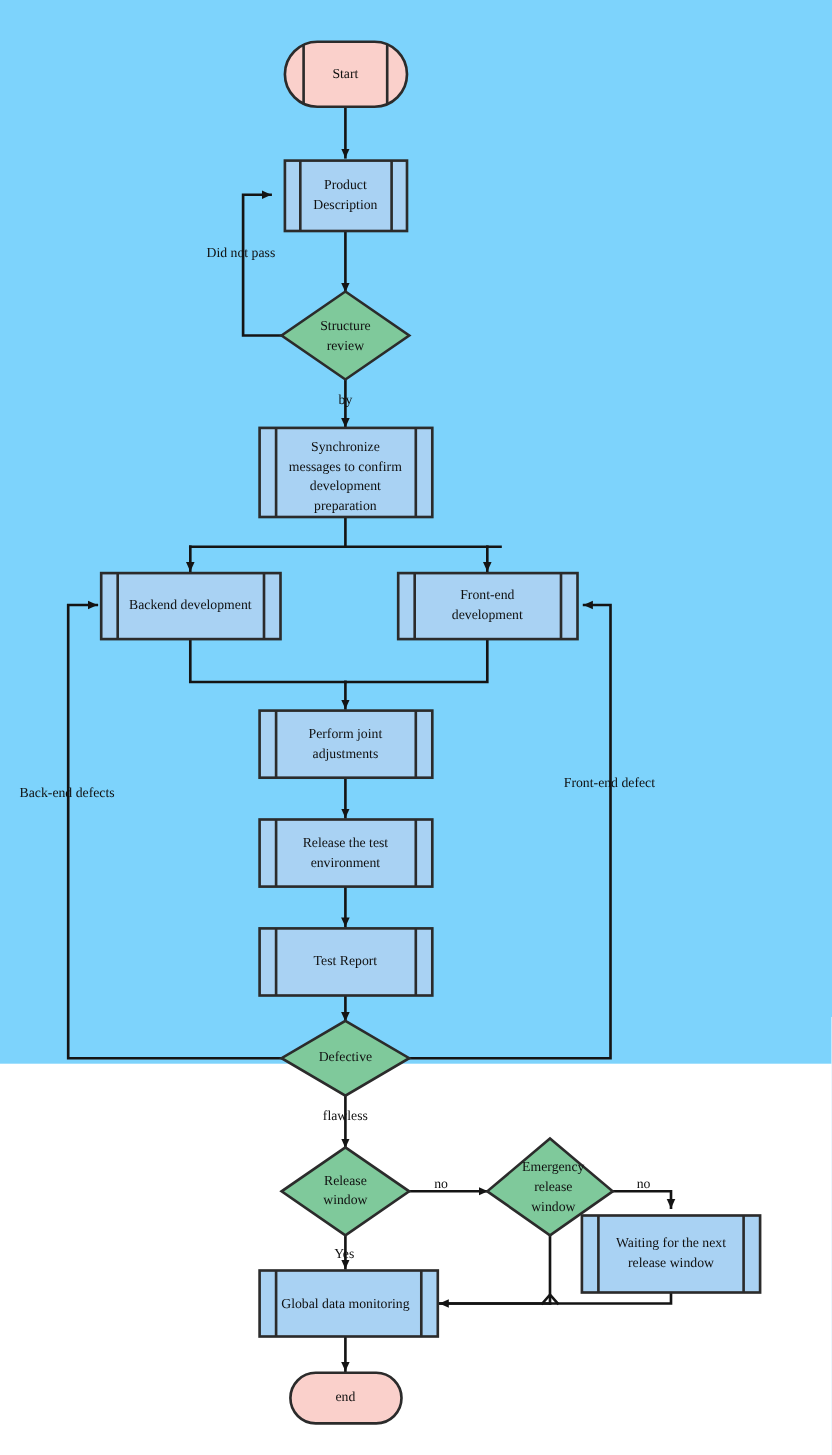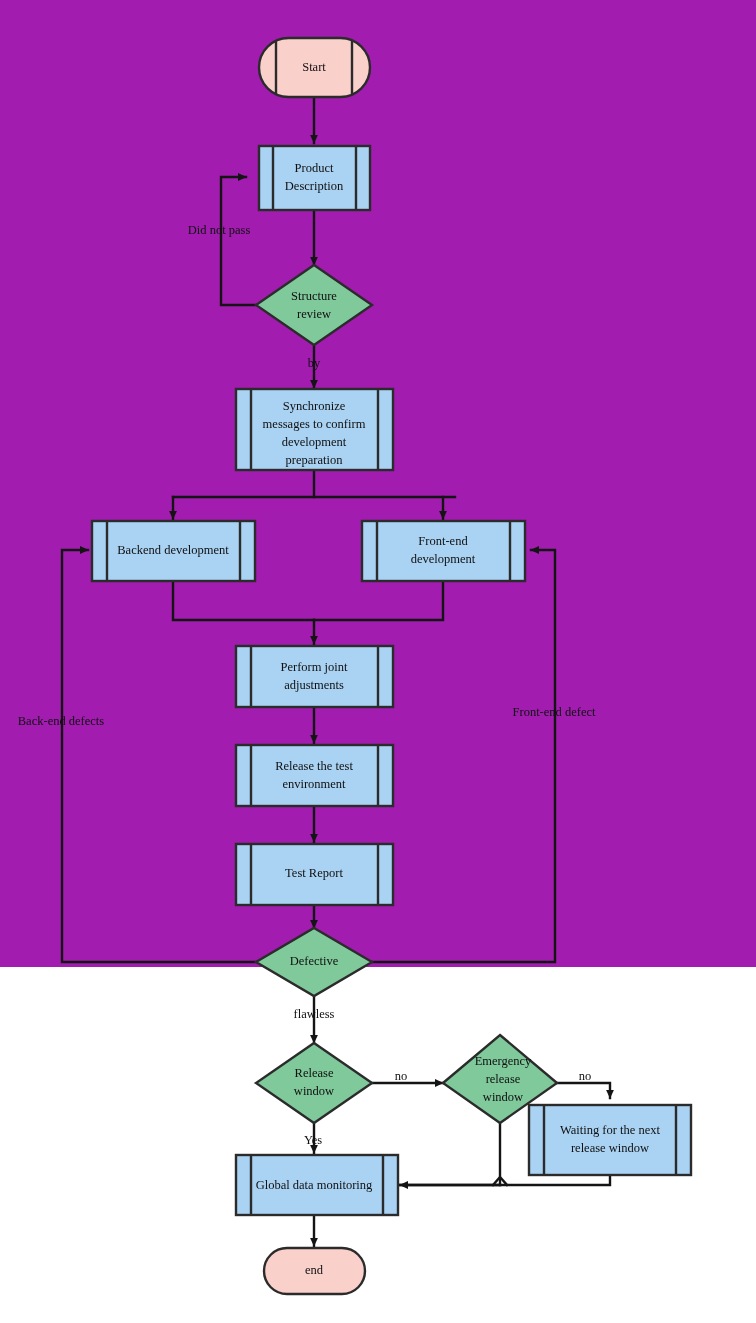--- a/index.html
+++ b/index.html
@@ -10,21 +10,21 @@
   body {
     width: 756px;
     height: 1323px;
     font-family: "Liberation Serif", "DejaVu Serif", serif;
     overflow: hidden;
   }
   #flowchart-root {
     position: relative;
     width: 756px;
     height: 967px;
-    background: #a21caf;
+    background: #7dd3fc;
     text-decoration: underline;
   }
   svg.chart-canvas {
     display: block;
     width: 756px;
     height: 1323px;
   }
   .node-shape {
     stroke: #2b2b2b;
     stroke-width: 2.4;

